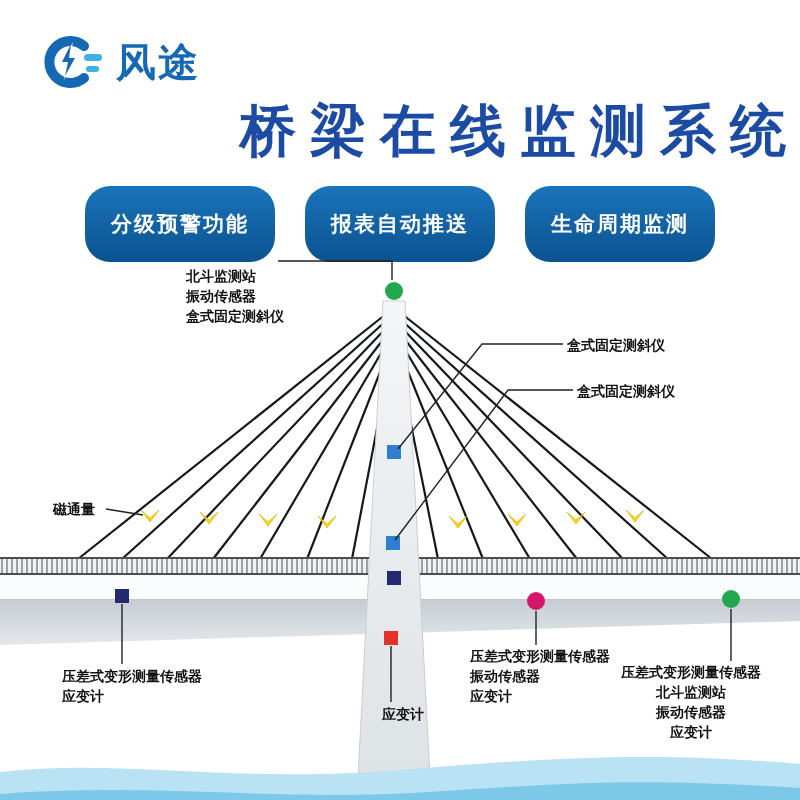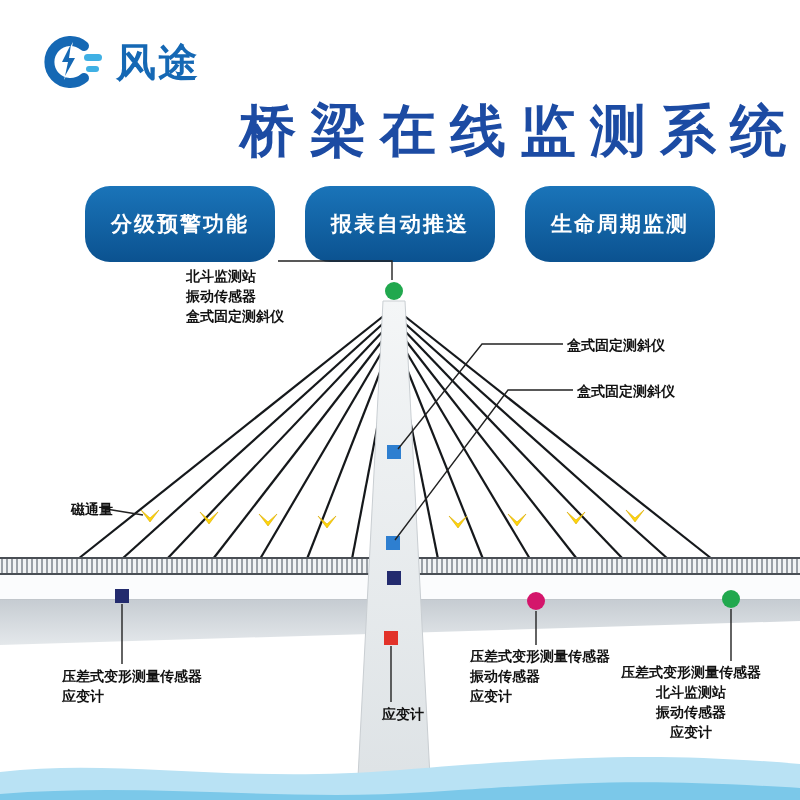--- a/index.html
+++ b/index.html
@@ -15,21 +15,21 @@
   .badges{position:absolute;top:186px;left:0;width:100%;display:flex;justify-content:center;gap:30px;}
   .badge{background:linear-gradient(180deg,#1a74b9,#0b5290);color:#ffffff;font-size:21px;font-weight:700;
          padding:24px 26px;border-radius:25px;letter-spacing:2px;white-space:nowrap;}
 
   .diagram-svg{position:absolute;left:0;top:0;}
 
   .lbl{position:absolute;font-size:14px;font-weight:700;color:#121212;line-height:20px;white-space:nowrap;}
   .lbl-tower-top{left:186px;top:266px;}
   .lbl-incl-upper{left:567px;top:335px;}
   .lbl-incl-lower{left:577px;top:381px;}
-  .lbl-flux{left:71px;top:499px;}
+  .lbl-flux{left:53px;top:499px;}
   .lbl-deck-left{left:62px;top:666px;}
   .lbl-strain{left:382px;top:704px;}
   .lbl-deck-right{left:470px;top:646px;}
   .lbl-far-right{left:606px;top:662px;width:170px;text-align:center;}
 </style>
 </head>
 <body>
 
 <div class="page">
 

